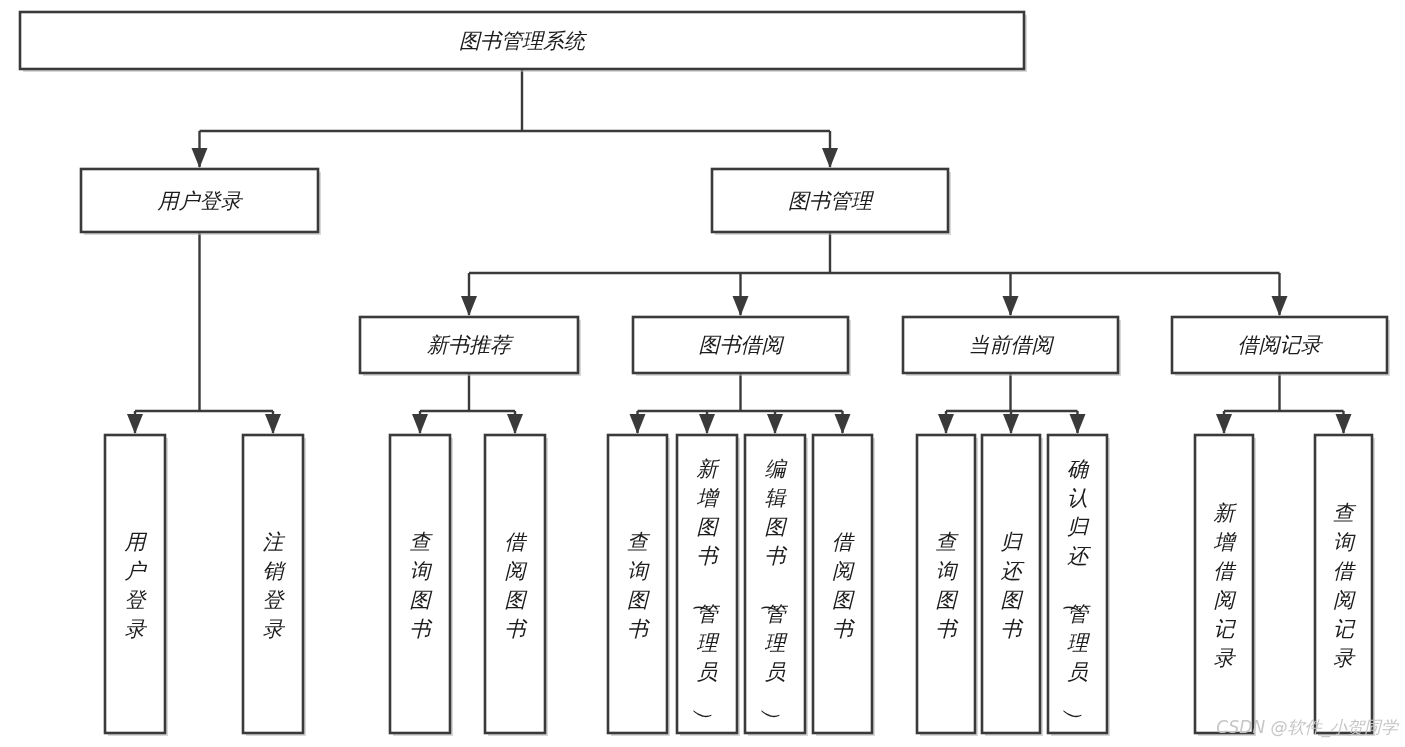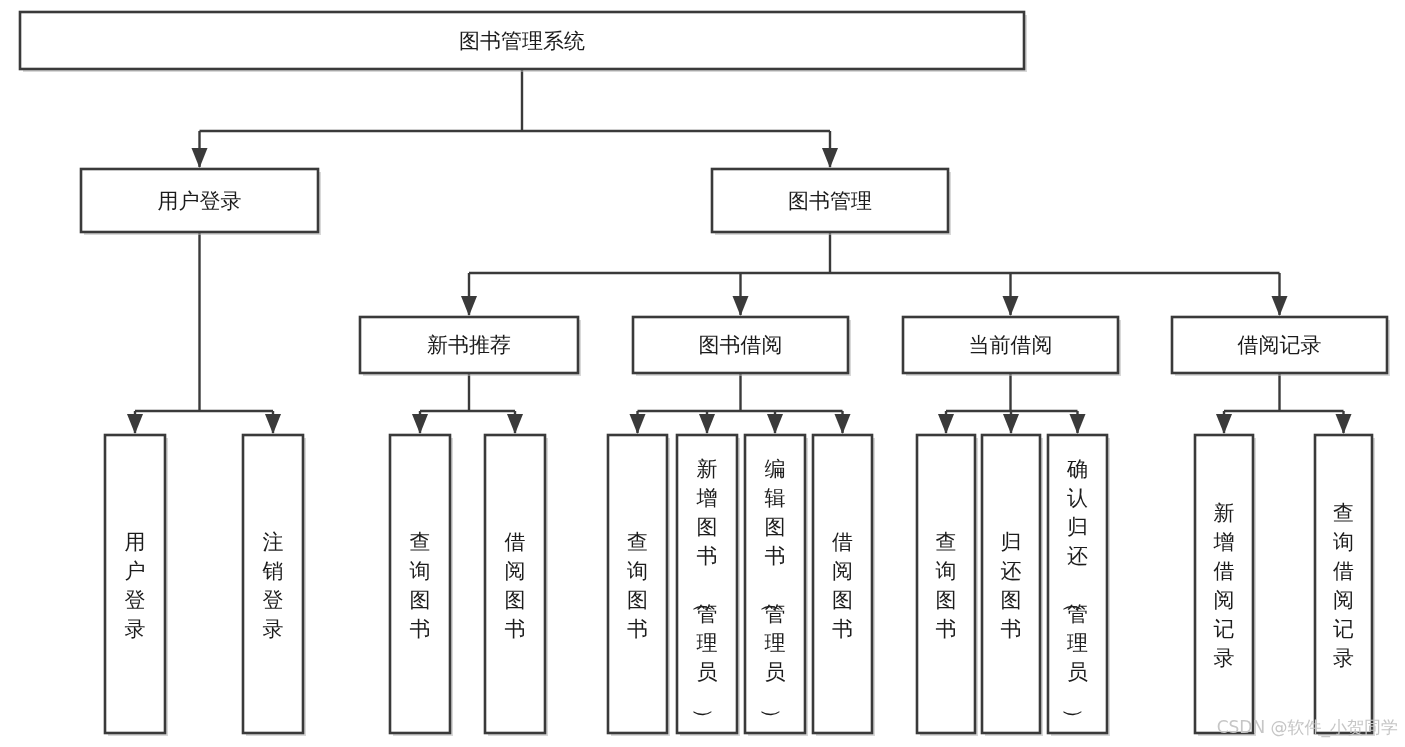--- a/index.html
+++ b/index.html
@@ -14,20 +14,21 @@
     font-family: "DejaVu Sans", "Liberation Sans", sans-serif;
     overflow: hidden;
     position: relative;
   }
   #diagram-root {
     position: absolute;
     left: 0;
     top: 0;
     width: 1405px;
     height: 542px;
+    font-style: italic;
   }
   svg.diagram {
     display: block;
     width: 1405px;
     height: 747px;
     background: #ffffff;
   }
   .node-box {
     fill: #ffffff;
     stroke: #3a3a3a;

